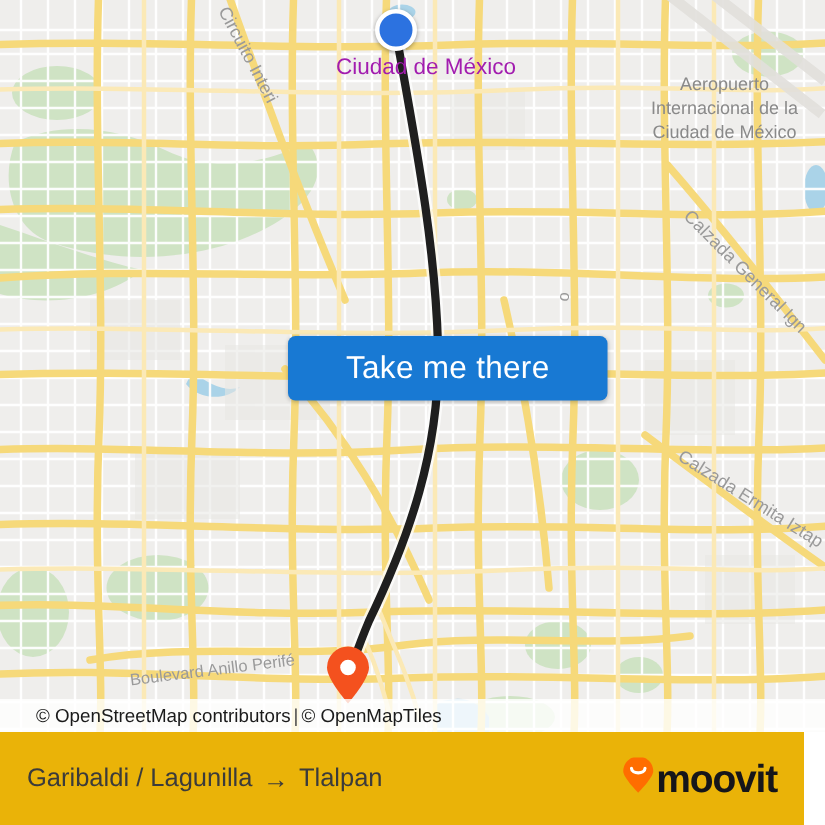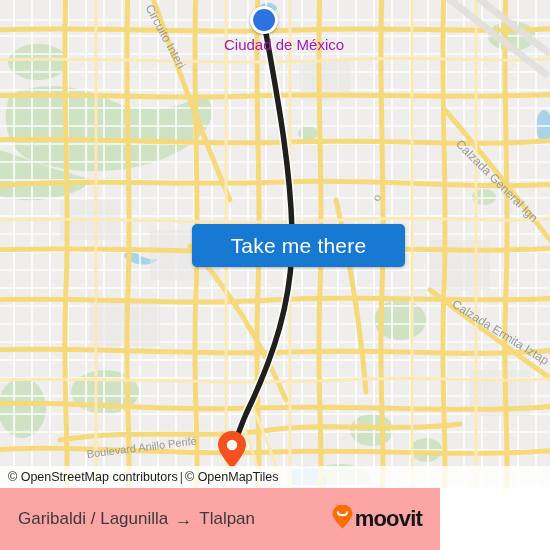--- a/index.html
+++ b/index.html
@@ -147,34 +147,34 @@
   .attrib {
     position: absolute;
     left: 0;
     bottom: 0;
     width: 550px;
     height: 22px;
     line-height: 22px;
     background: rgba(255,255,255,0.80);
     font-size: 12.5px;
     color: #1a1a1a;
-    padding-left: 8px;
+    padding-left: 24px;
     box-sizing: border-box;
     white-space: nowrap;
   }
   .attrib .sep { color: #4a4a4a; padding: 0 2px; }
 
   
   .footer {
     position: absolute;
     left: 0;
     top: 488px;
-    width: 440px;
+    width: 536px;
     height: 62px;
-    background: #fca5a5;
+    background: #eab308;
     display: flex;
     align-items: center;
     justify-content: space-between;
     padding: 0 18px 0 18px;
     box-sizing: border-box;
   }
   .route-title {
     font-size: 17px;
     color: #3b3b3b;
     font-family: "Liberation Sans", sans-serif;
@@ -187,21 +187,21 @@
     font-size: 17px;
     color: #3b3b3b;
     line-height: 1;
   }
   .brand {
     display: flex;
     align-items: center;
     gap: 2px;
   }
   .brand-word {
-    font-size: 22px;
+    font-size: 26px;
     font-weight: bold;
     color: #16161a;
     font-family: "Liberation Sans", sans-serif;
     letter-spacing: -0.8px;
     line-height: 1;
   }
 </style>
 </head>
 <body>
 
@@ -364,20 +364,21 @@
           <path d="M440 -8 L 548 76"></path>
           <path d="M470 -8 L 550 54"></path>
         </g>
 
         <path d="M264 22 C 276 90, 290 160, 292 230 C 294 300, 272 360, 246 414 C 240 428, 236 440, 233 448" stroke="#ffffff" stroke-width="9" fill="none" stroke-linecap="round" opacity="0.75"></path>
         <path d="M264 22 C 276 90, 290 160, 292 230 C 294 300, 272 360, 246 414 C 240 428, 236 440, 233 448" stroke="#1f1f1f" stroke-width="5.5" fill="none" stroke-linecap="round"></path>
       </g>
     </svg>
 
     <div class="maplabel lbl-city">Ciudad de México</div>
+    <div class="maplabel lbl-airport">Aeropuerto Internacional de la Ciudad de México</div>
     <div class="maplabel lbl-road lbl-circuito">Circuito Interi</div>
     <div class="maplabel lbl-road lbl-calzgen">Calzada General Ign</div>
     <div class="maplabel lbl-road lbl-calzermita">Calzada Ermita Iztap</div>
     <div class="maplabel lbl-road lbl-perif">Boulevard Anillo Perifé</div>
     <div class="maplabel lbl-road lbl-vertical">o</div>
 
     <div class="origin-marker"></div>
 
     <div class="dest-marker">
       <svg width="30" height="40" viewBox="0 0 30 40">

